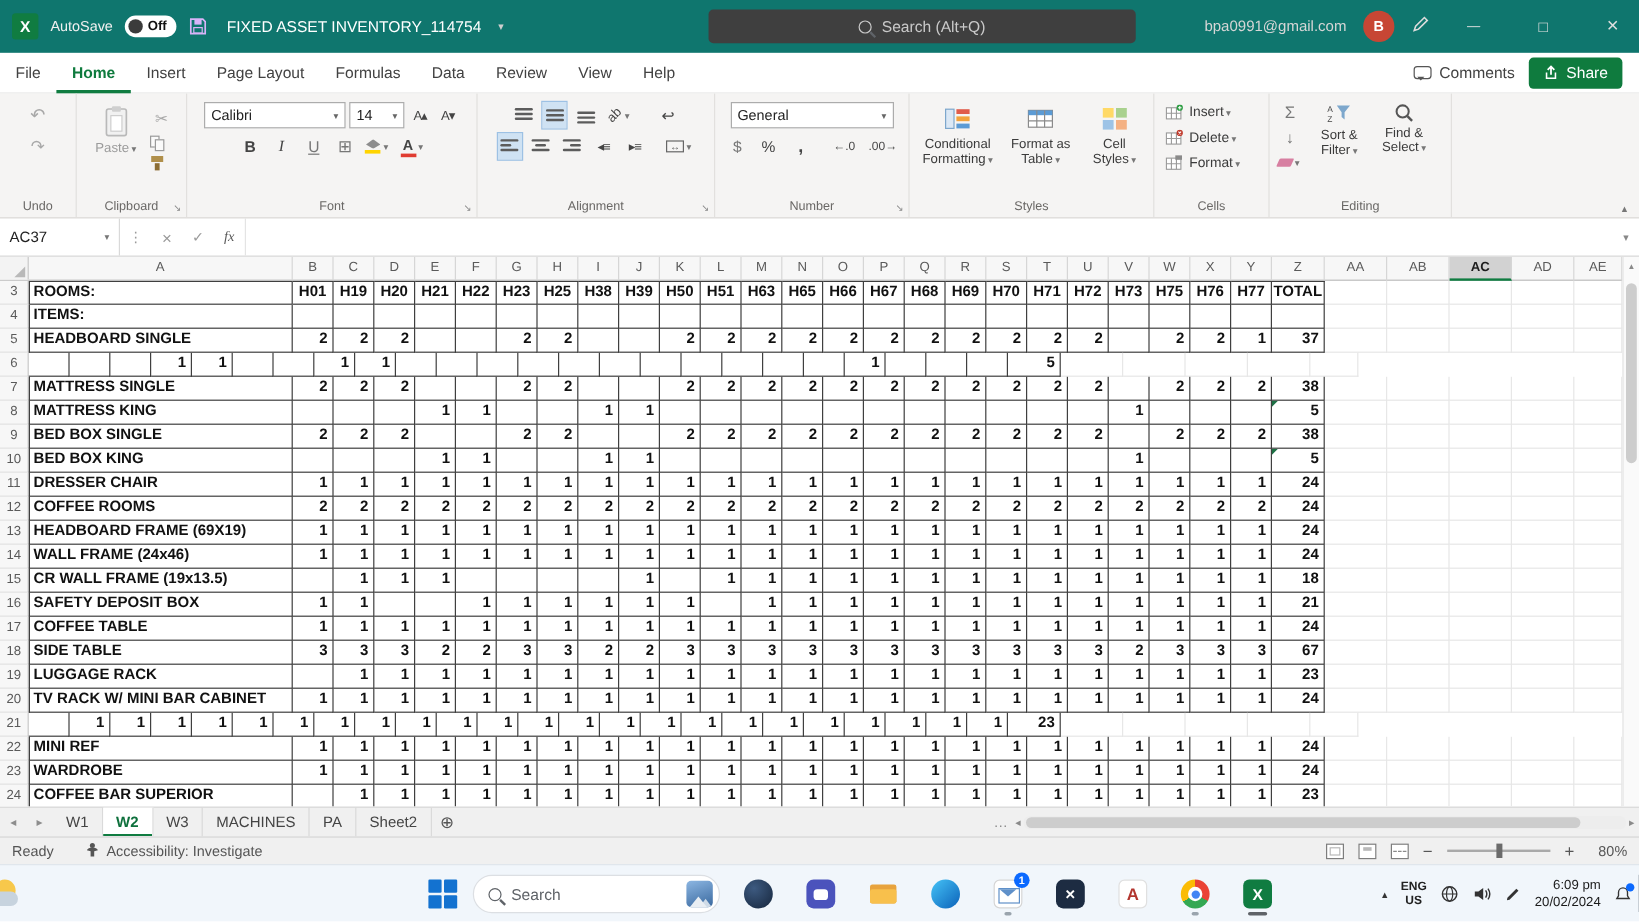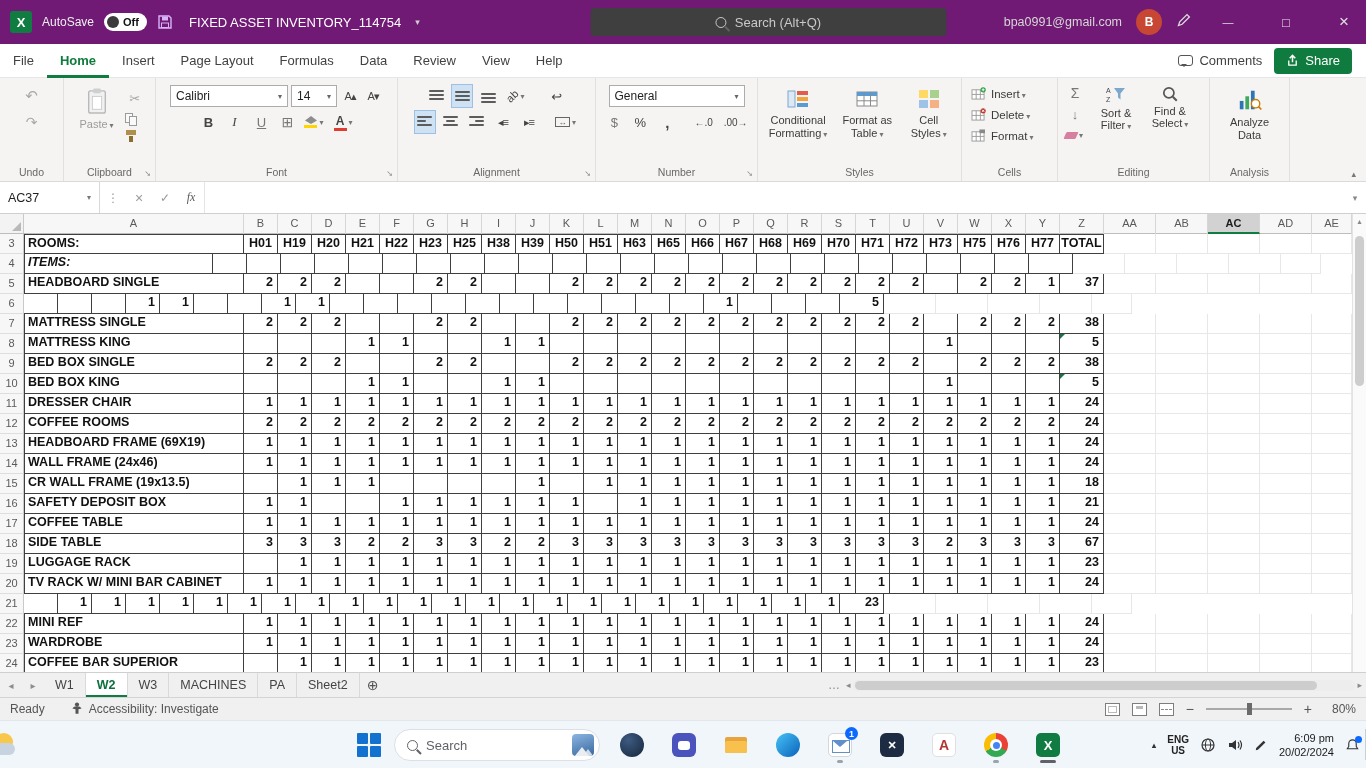--- a/index.html
+++ b/index.html
@@ -1,21 +1,21 @@
 <!DOCTYPE html>
 <html><head>
 <meta charset="utf-8">
 <style>
 *{box-sizing:border-box;margin:0;padding:0}
 html,body{width:1366px;height:768px;overflow:hidden}
 body{font-family:"Liberation Sans",sans-serif;background:#fff;position:relative}
 .screen{position:relative;width:1366px;height:768px;display:flex;flex-direction:column}
 
 
-.titlebar{height:44px;background:#701a75;display:flex;align-items:center;color:#e8e8e8;position:relative;flex:0 0 44px}
+.titlebar{height:44px;background:#0f766e;display:flex;align-items:center;color:#e8e8e8;position:relative;flex:0 0 44px}
 .tb-left{display:flex;align-items:center;gap:10px;padding-left:10px}
 .xlogo{width:22px;height:22px;background:#107c41;border-radius:3px;display:flex;align-items:center;justify-content:center}
 .xlogo::after{content:"X";color:#fff;font-weight:700;font-size:13px}
 .tb-autos{font-size:12px;color:#f0f0f0}
 .as-toggle{background:#fff;border-radius:10px;height:18px;display:flex;align-items:center;gap:4px;padding:0 8px 0 3px;color:#111;font-size:11px;font-weight:600}
 .as-knob{width:12px;height:12px;border-radius:50%;background:#3b3b3b}
 .save-ic svg{display:block}
 .tb-title{font-size:13px;color:#fff;margin-left:6px;white-space:nowrap}
 .tb-chev{font-size:9px;color:#cfcfcf;margin-left:4px}
 .tb-search{position:absolute;left:50%;top:8px;transform:translateX(-26%);width:356px;height:28px;background:#3f3f3f;border-radius:4px;display:flex;align-items:center;justify-content:center;gap:8px;color:#c9c9c9;font-size:13px}
@@ -515,33 +515,20 @@
       <div class="editbtn" style="width:52px">
         <svg width="18" height="18" viewBox="0 0 16 16">
             <circle cx="7" cy="7" r="4.5" stroke="#555" fill="none" stroke-width="1.5"></circle>
             <path d="M10.5 10.5 L14 14" stroke="#555" stroke-width="1.8"></path>
           </svg>
         <span class="dd">Find &amp; Select</span>
       </div>
       <span class="rg-label">Editing</span>
     </div>
 
-    <div class="rgroup" style="width:80px">
-      <div class="bigbtn">
-        <svg width="26" height="26" viewBox="0 0 28 28">
-            <rect x="3" y="15" width="4" height="9" fill="#2e75b6"></rect>
-            <rect x="9" y="10" width="4" height="14" fill="#41a85f"></rect>
-            <rect x="15" y="4" width="4" height="20" fill="#2e75b6"></rect>
-            <circle cx="20" cy="18" r="4.5" fill="#fff" stroke="#c77f06" stroke-width="1.5"></circle>
-            <path d="M23.2 21.2 l3 3" stroke="#c77f06" stroke-width="1.8"></path>
-          </svg>
-        <span>Analyze Data</span>
-      </div>
-      <span class="rg-label">Analysis</span>
-    </div>
 
     <span class="g-collapse"></span>
   </div>
 
   <div class="formulabar">
     <div class="namebox">
         <span>AC37</span>
       </div>
     <span class="fb-ic fb-dots"></span>
     <span class="fb-ic fb-x"></span>
@@ -618,21 +605,21 @@
           <div class="c tb tt roomh" style="width: 34px;">H77</div>
           <div class="c tb tt roomh" style="width: 44px;">TOTAL</div>
           <div class="c" style="width: 52px;"></div>
           <div class="c" style="width: 52px;"></div>
           <div class="c" style="width: 52px;"></div>
           <div class="c" style="width: 52px;"></div>
           <div class="c" style="width: 40px;"></div>
         </div>
         <div class="grow">
           <div class="rowh">4</div>
-          <div class="c tb tbl name" style="width: 189px; font-style: italic;">ITEMS:</div>
+          <div class="c tb tbl name" style="width: 220px;">ITEMS:</div>
           <div class="c tb" style="width: 34px;"></div>
           <div class="c tb" style="width: 34px;"></div>
           <div class="c tb" style="width: 34px;"></div>
           <div class="c tb" style="width: 34px;"></div>
           <div class="c tb" style="width: 34px;"></div>
           <div class="c tb" style="width: 34px;"></div>
           <div class="c tb" style="width: 34px;"></div>
           <div class="c tb" style="width: 34px;"></div>
           <div class="c tb" style="width: 34px;"></div>
           <div class="c tb" style="width: 34px;"></div>

